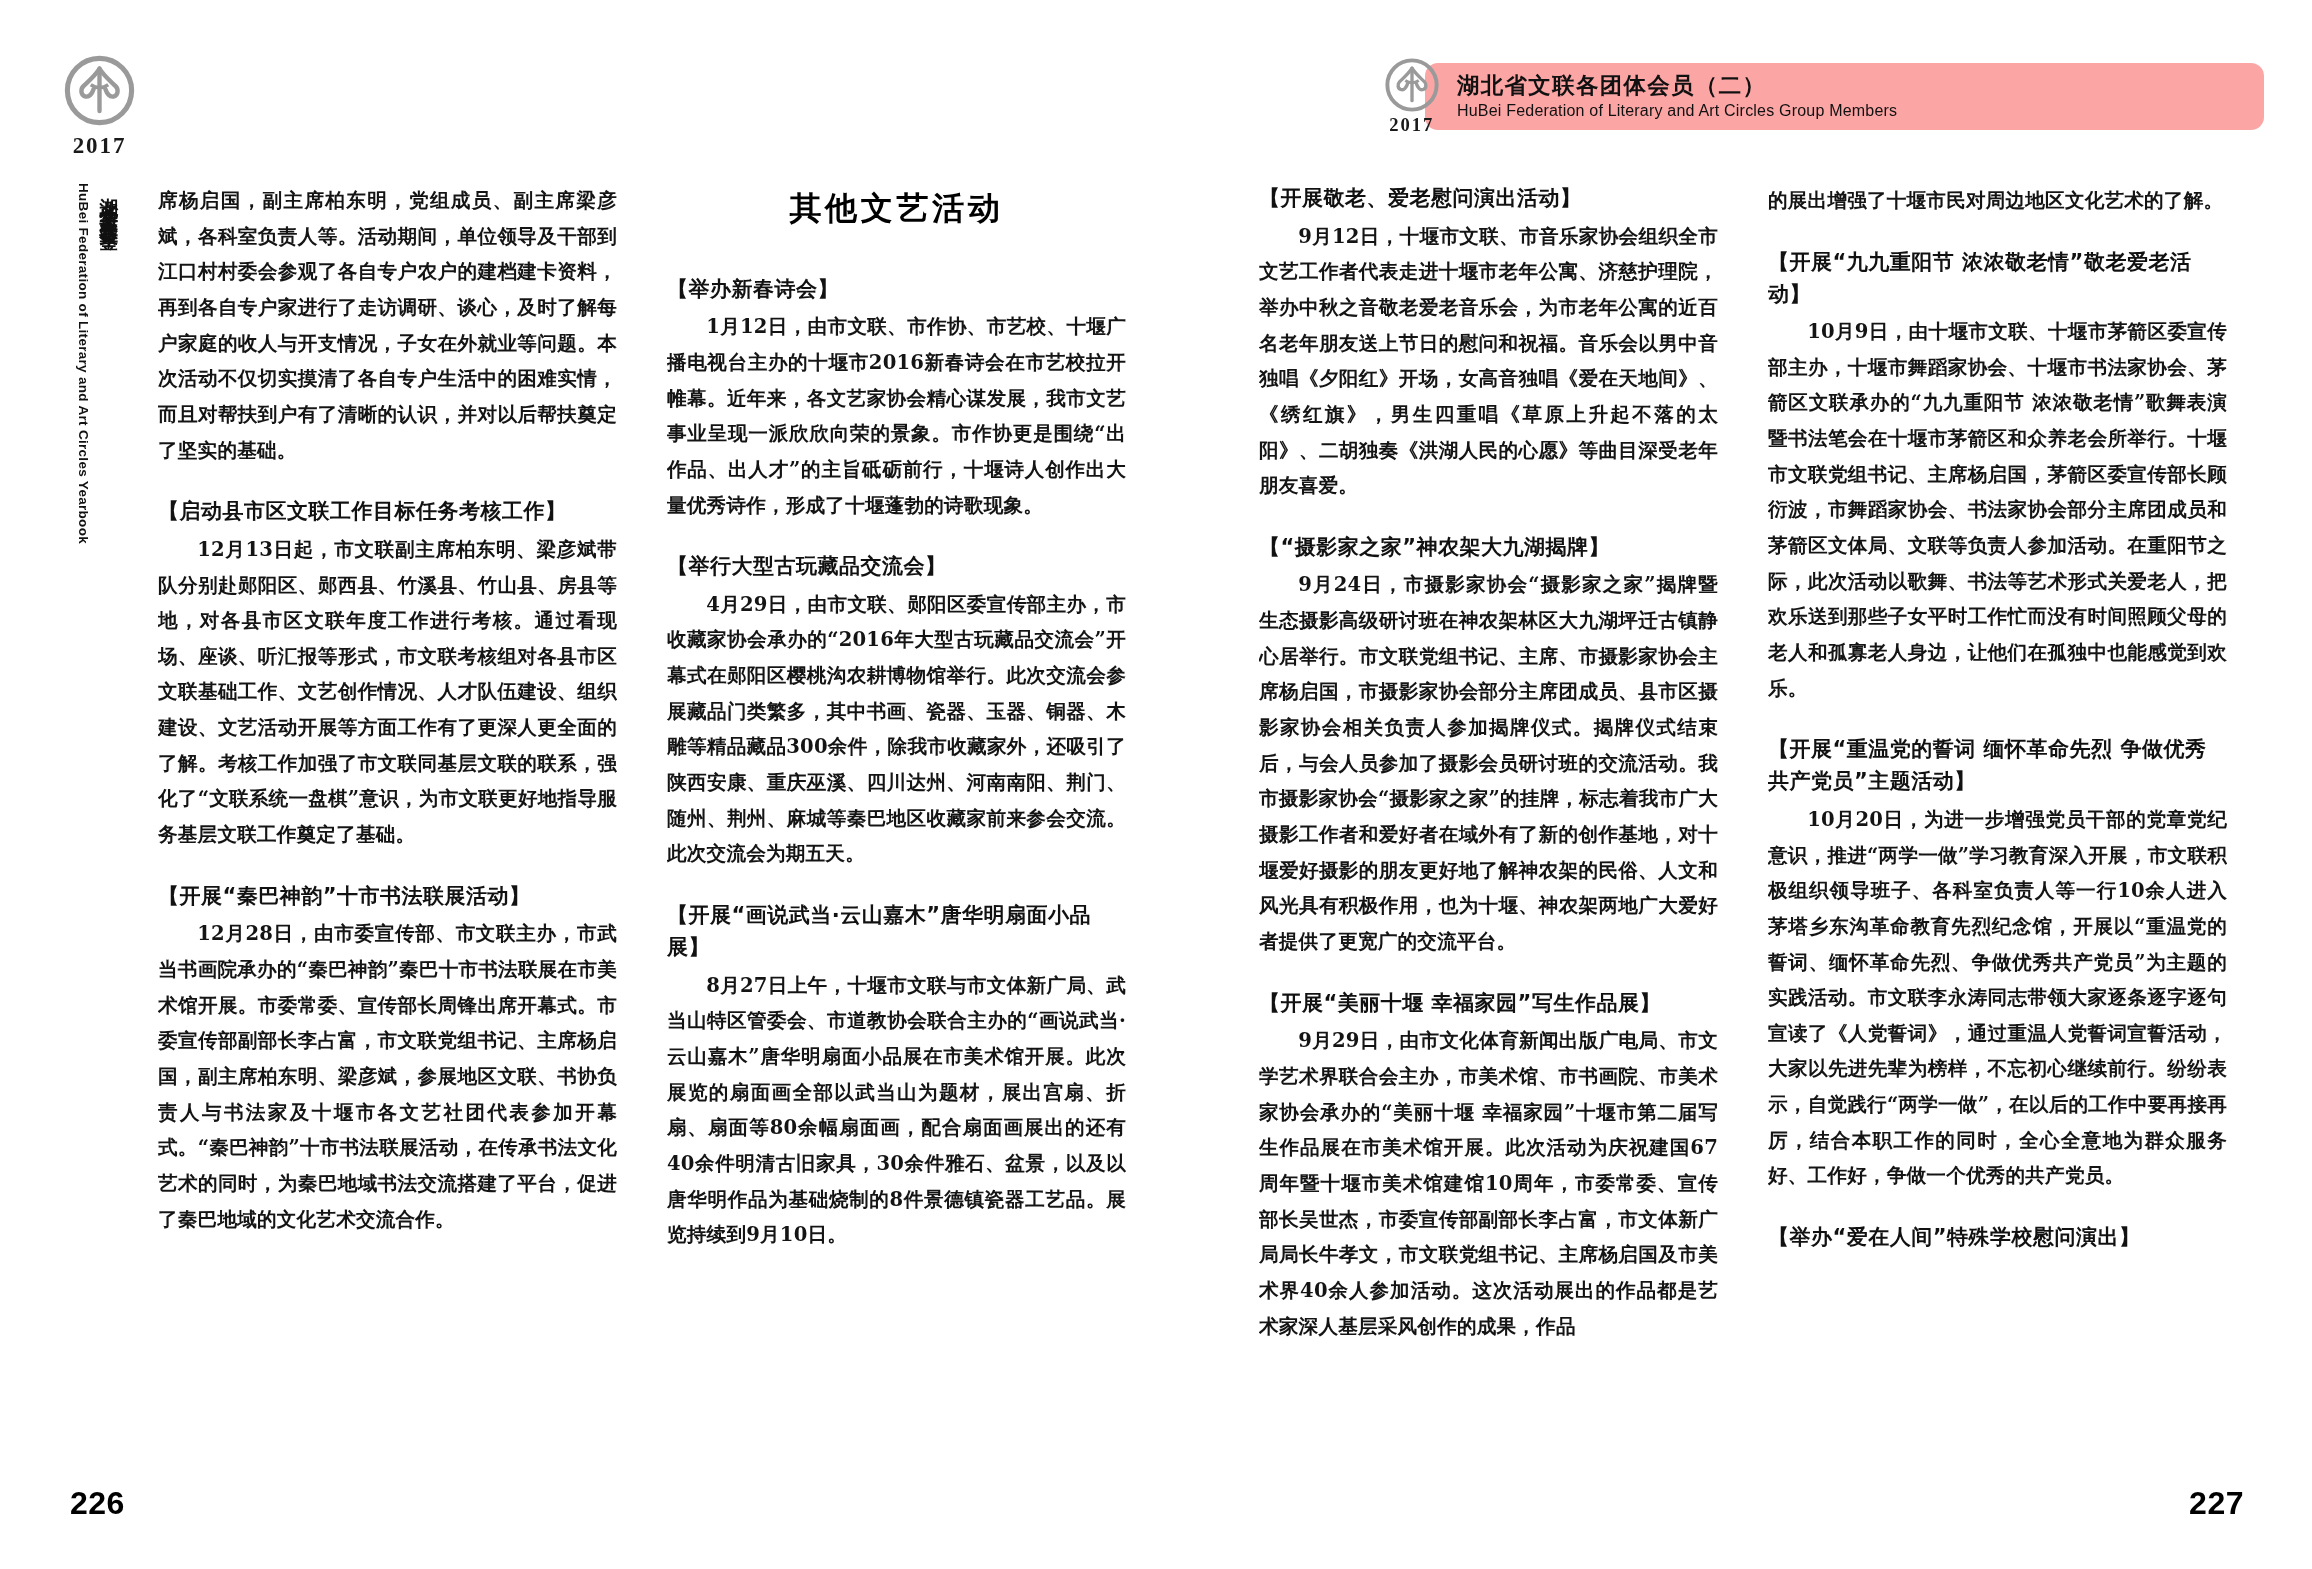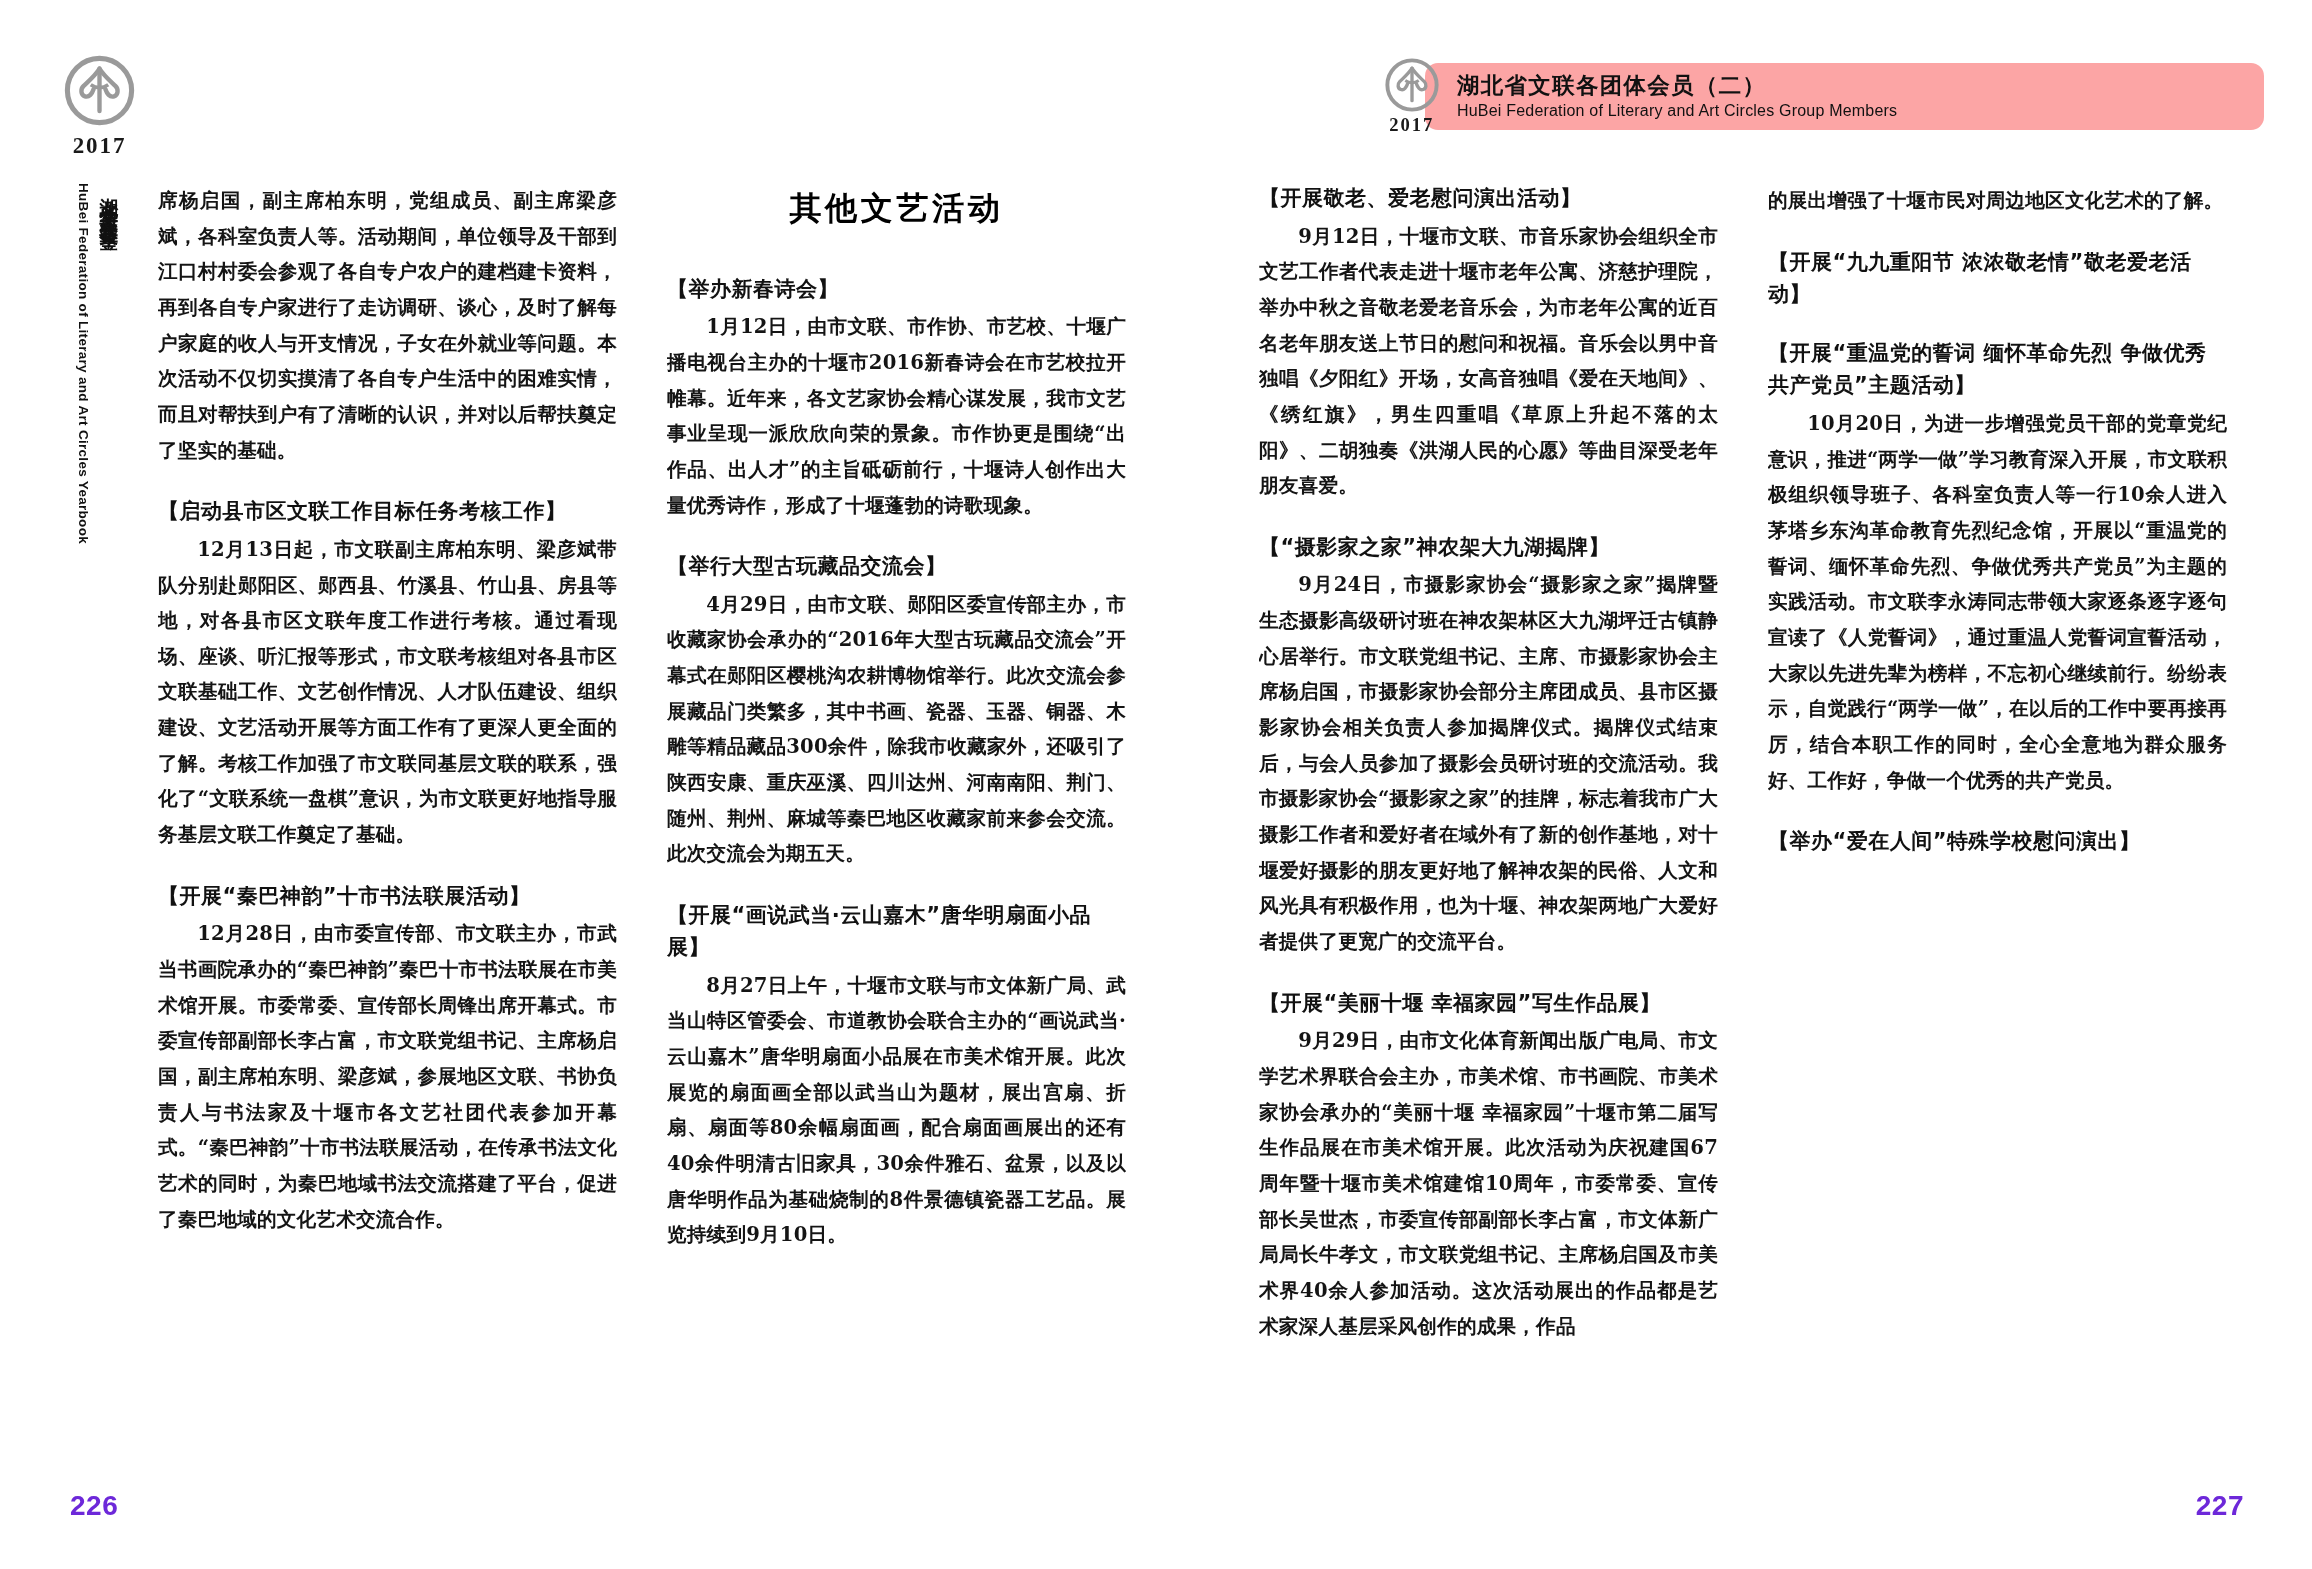--- a/index.html
+++ b/index.html
@@ -172,22 +172,22 @@
   }
   p.body.indent { text-indent: 2em; }
   p.cont { text-indent: 0; }
 
   
   .folio {
     position: absolute;
     bottom: 48px;
     font-family: "Liberation Sans", sans-serif;
     font-weight: 700;
-    font-size: 28px;
-    color: #6d28d9;
+    font-size: 32px;
+    color: #000000;
     letter-spacing: 0.5px;
   }
   .folio-left  { left: 70px; }
   .folio-right { right: 68px; margin-left: 46px; }
 </style>
 </head>
 <body>
 
 <div class="spread">
 
@@ -260,20 +260,21 @@
         <p class="body indent">9月12日，十堰市文联、市音乐家协会组织全市文艺工作者代表走进十堰市老年公寓、济慈护理院，举办中秋之音敬老爱老音乐会，为市老年公寓的近百名老年朋友送上节日的慰问和祝福。音乐会以男中音独唱《夕阳红》开场，女高音独唱《爱在天地间》、《绣红旗》，男生四重唱《草原上升起不落的太阳》、二胡独奏《洪湖人民的心愿》等曲目深受老年朋友喜爱。</p>
         <h3 class="head">【“摄影家之家”神农架大九湖揭牌】</h3>
         <p class="body indent">9月24日，市摄影家协会“摄影家之家”揭牌暨生态摄影高级研讨班在神农架林区大九湖坪迁古镇静心居举行。市文联党组书记、主席、市摄影家协会主席杨启国，市摄影家协会部分主席团成员、县市区摄影家协会相关负责人参加揭牌仪式。揭牌仪式结束后，与会人员参加了摄影会员研讨班的交流活动。我市摄影家协会“摄影家之家”的挂牌，标志着我市广大摄影工作者和爱好者在域外有了新的创作基地，对十堰爱好摄影的朋友更好地了解神农架的民俗、人文和风光具有积极作用，也为十堰、神农架两地广大爱好者提供了更宽广的交流平台。</p>
         <h3 class="head">【开展“美丽十堰 幸福家园”写生作品展】</h3>
         <p class="body indent">9月29日，由市文化体育新闻出版广电局、市文学艺术界联合会主办，市美术馆、市书画院、市美术家协会承办的“美丽十堰 幸福家园”十堰市第二届写生作品展在市美术馆开展。此次活动为庆祝建国67周年暨十堰市美术馆建馆10周年，市委常委、宣传部长吴世杰，市委宣传部副部长李占富，市文体新广局局长牛孝文，市文联党组书记、主席杨启国及市美术界40余人参加活动。这次活动展出的作品都是艺术家深人基层采风创作的成果，作品</p>
       </div>
 
       <div class="col">
         <p class="body cont">的展出增强了十堰市民对周边地区文化艺术的了解。</p>
         <h3 class="head">【开展“九九重阳节 浓浓敬老情”敬老爱老活动】</h3>
+        <p class="body indent">10月9日，由十堰市文联、十堰市茅箭区委宣传部主办，十堰市舞蹈家协会、十堰市书法家协会、茅箭区文联承办的“九九重阳节 浓浓敬老情”歌舞表演暨书法笔会在十堰市茅箭区和众养老会所举行。十堰市文联党组书记、主席杨启国，茅箭区委宣传部长顾衍波，市舞蹈家协会、书法家协会部分主席团成员和茅箭区文体局、文联等负责人参加活动。在重阳节之际，此次活动以歌舞、书法等艺术形式关爱老人，把欢乐送到那些子女平时工作忙而没有时间照顾父母的老人和孤寡老人身边，让他们在孤独中也能感觉到欢乐。</p>
         <h3 class="head">【开展“重温党的誓词 缅怀革命先烈 争做优秀共产党员”主题活动】</h3>
         <p class="body indent">10月20日，为进一步增强党员干部的党章党纪意识，推进“两学一做”学习教育深入开展，市文联积极组织领导班子、各科室负责人等一行10余人进入茅塔乡东沟革命教育先烈纪念馆，开展以“重温党的誓词、缅怀革命先烈、争做优秀共产党员”为主题的实践活动。市文联李永涛同志带领大家逐条逐字逐句宣读了《人党誓词》，通过重温人党誓词宣誓活动，大家以先进先辈为榜样，不忘初心继续前行。纷纷表示，自觉践行“两学一做”，在以后的工作中要再接再厉，结合本职工作的同时，全心全意地为群众服务好、工作好，争做一个优秀的共产党员。</p>
         <h3 class="head">【举办“爱在人间”特殊学校慰问演出】</h3>
       </div>
     </div>
 
     <div class="folio folio-right">227</div>
   </div>
 
 </div>

